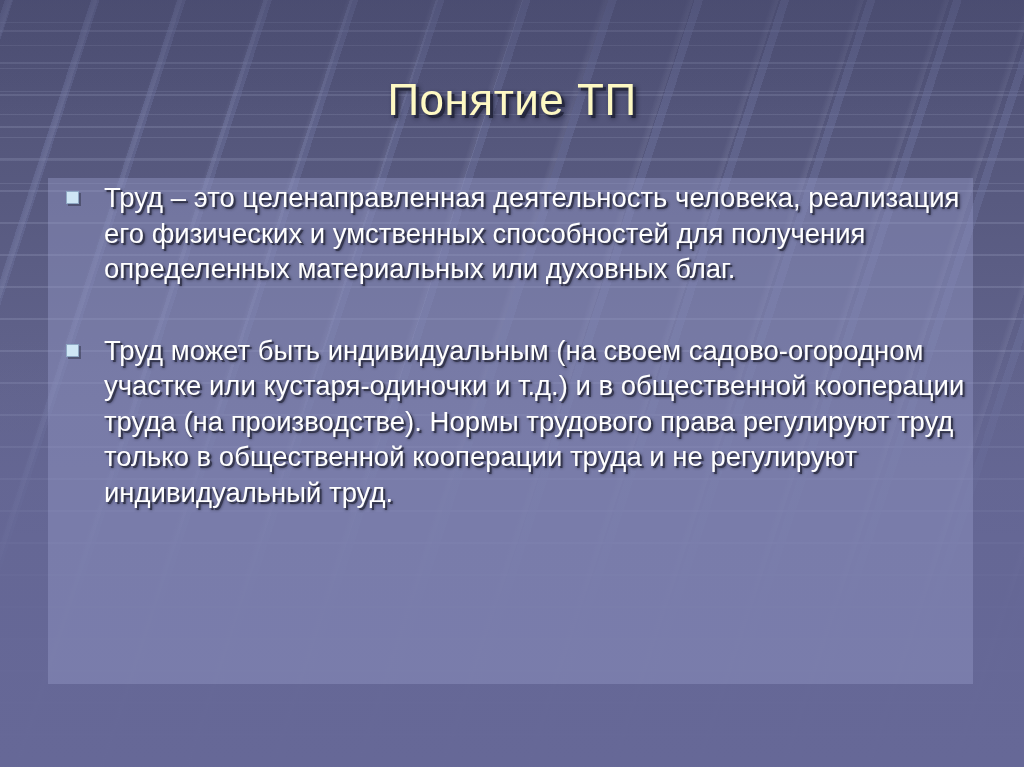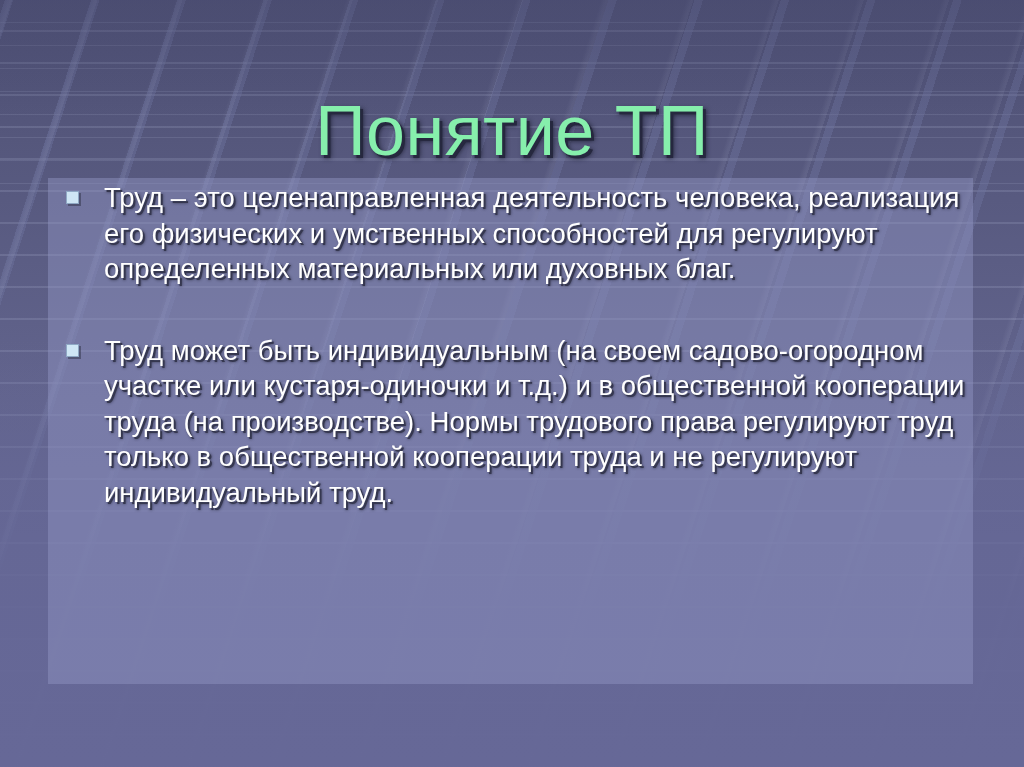--- a/index.html
+++ b/index.html
@@ -99,25 +99,25 @@
       rgba(72,74,110,0.0) 100%);
   }
 
   
   .title {
     position: absolute;
     left: 0;
     right: 0;
     top: 48px;
     text-align: center;
-    font-size: 70px;
+    font-size: 44px;
     line-height: 1.05;
     font-weight: normal;
     letter-spacing: 0.5px;
-    color: #86efac;
+    color: #fef9c3;
     text-shadow:
       3px 3px 0px #26283f,
       3px 3px 5px rgba(20,22,38,0.85);
     white-space: nowrap;
   }
 
   
   .content-panel {
     position: absolute;
     left: 48px;
@@ -180,21 +180,21 @@
   <div class="bg-fade-bottom"></div>
   <div class="bg-fade-top"></div>
 
   <h1 class="title">Понятие ТП</h1>
 
   <div class="content-panel"></div>
 
   <ul class="bullet-list">
     <li class="bullet-item">
       <span class="bullet-marker"></span>
-      <span class="bullet-text">Труд – это целенаправленная деятельность человека, реализация его физических и умственных способностей для регулируют определенных материальных или духовных благ.</span>
+      <span class="bullet-text">Труд – это целенаправленная деятельность человека, реализация его физических и умственных способностей для получения определенных материальных или духовных благ.</span>
     </li>
     <li class="bullet-item">
       <span class="bullet-marker"></span>
       <span class="bullet-text">Труд может быть индивидуальным (на своем садово-огородном участке или кустаря-одиночки и т.д.) и в общественной кооперации труда (на производстве). Нормы трудового права регулируют труд только в общественной кооперации труда и не регулируют индивидуальный труд.</span>
     </li>
   </ul>
 
 </div>
 
 </body></html>

